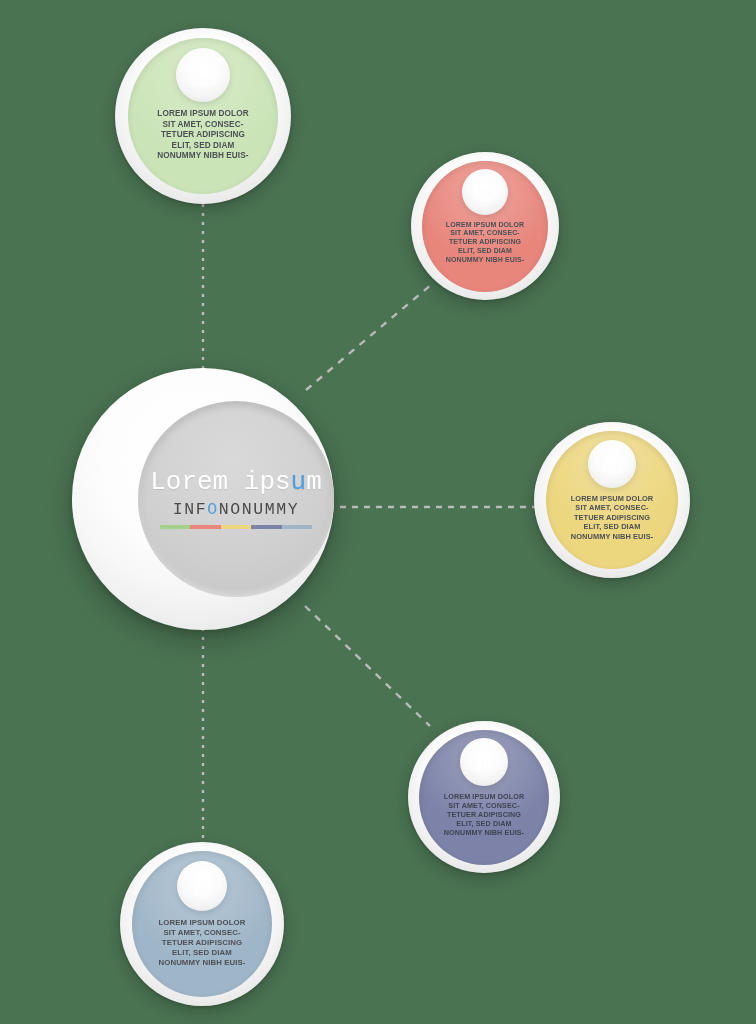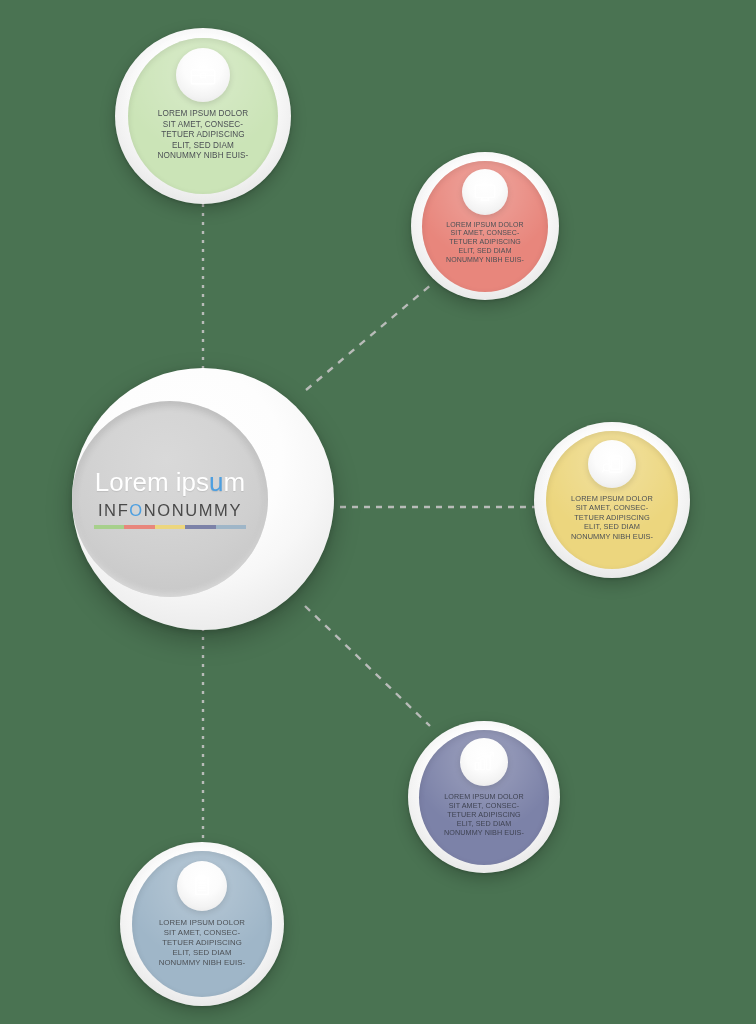--- a/index.html
+++ b/index.html
@@ -34,20 +34,21 @@
     border-radius: 50%;
     z-index: 3;
     background:
       radial-gradient(circle at 50% 42%, #ffffff 0%, #fdfdfd 46%, #f2f2f2 64%, #e4e4e4 82%, #dcdcdc 94%, #d2d2d2 100%);
     box-shadow:
       0 6px 16px rgba(0,0,0,0.22),
       0 1px 3px rgba(0,0,0,0.16);
     display: flex;
     align-items: center;
     justify-content: center;
+    font-weight: bold;
   }
   .node-ring {
     position: absolute;
     border-radius: 50%;
     background:
       radial-gradient(circle at 50% 36%, rgba(255,255,255,0.95) 0%, rgba(255,255,255,0.30) 38%, rgba(255,255,255,0.0) 62%);
     pointer-events: none;
   }
   .node-body {
     position: relative;
@@ -98,21 +99,22 @@
     height: 262px;
     border-radius: 50%;
     z-index: 4;
     background:
       radial-gradient(circle at 46% 34%, #ffffff 0%, #fdfdfd 40%, #f7f7f7 58%, #ededed 76%, #e2e2e2 90%, #d8d8d8 100%);
     box-shadow:
       0 10px 26px rgba(0,0,0,0.26),
       0 2px 6px rgba(0,0,0,0.15);
     display: flex;
     align-items: center;
-    justify-content: flex-start;
+    justify-content: flex-end;
+    font-family: Liberation Mono, monospace;
   }
   #hub-inner {
     position: relative;
     width: 196px;
     height: 196px;
     border-radius: 50%;
     background:
       radial-gradient(circle at 48% 30%, #d9d9d9 0%, #d4d4d4 34%, #cfcfcf 58%, #c9c9c9 78%, #c2c2c2 100%);
     box-shadow:
       inset 0 3px 9px rgba(0,0,0,0.16),

